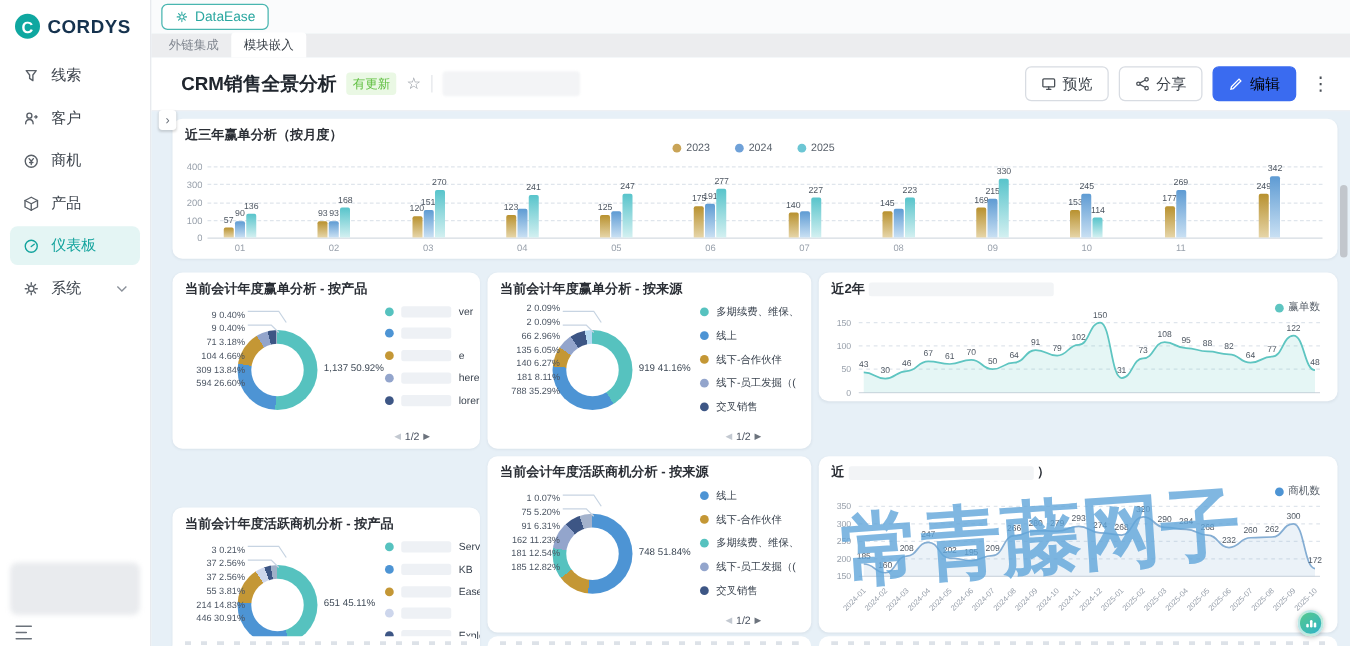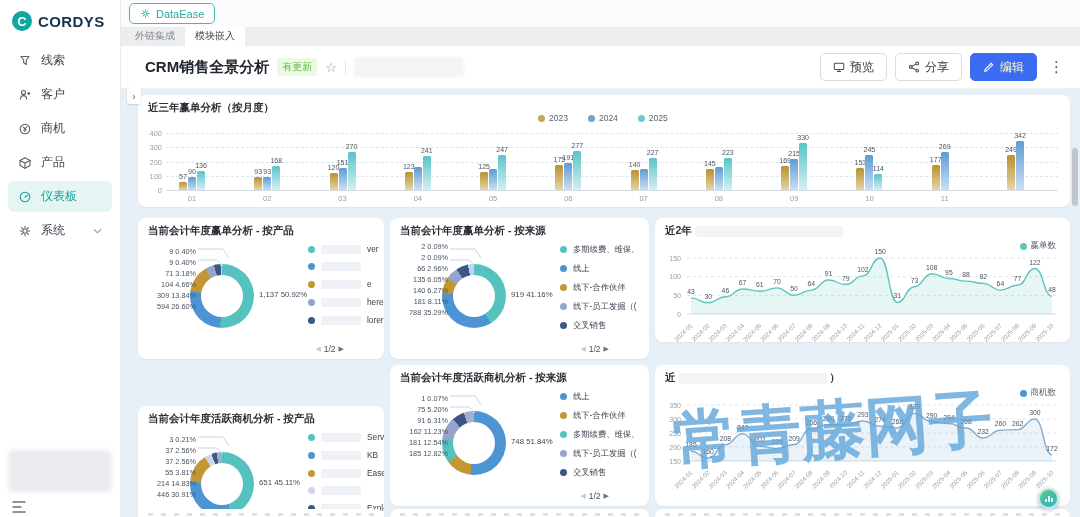--- a/index.html
+++ b/index.html
@@ -31,32 +31,32 @@
   .hdr { height:43px; background:#fff; display:flex; align-items:center; gap:8px; padding:0 12px 0 24px; border-bottom:1px solid #eef0f3; }
   .hdr h1 { font-size:15px; font-weight:bold; color:#20262e; }
   .badge { background:#eaf8e4; color:#5fbf40; font-size:10px; padding:2px 5px; border-radius:3px; }
   .star { color:#8a9099; font-size:13px; cursor:pointer; }
   .vdiv { width:1px; height:14px; background:#e3e6ea; }
   .hredact { width:110px; height:20px; background:#f3f4f6; border-radius:3px; filter:blur(1px); }
   .spacer { flex:1; }
   .hbtn { display:flex; align-items:center; gap:5px; height:28px; padding:0 12px; border:1px solid #d8dce2; border-radius:5px; background:#fff; font-size:12px; color:#383f47; cursor:pointer; }
   .hbtn svg { width:12px; height:12px; }
   .hbtn svg * { stroke:#4a5057; fill:none; stroke-width:1.2; stroke-linecap:round; }
-  .hbtn.primary { background:#3a6bf0; border-color:#3a6bf0; color:#fef9c3; }
+  .hbtn.primary { background:#3a6bf0; border-color:#3a6bf0; color:#000000; }
   .hbtn.primary svg * { stroke:#fff; }
   .kebab { font-size:15px; color:#4a5057; padding:0 4px; cursor:pointer; }
 
   
   .dash { position:absolute; left:0; top:89px; width:959px; height:428px; background:#e7f0f7; }
   .handle { position:absolute; left:6px; top:-1px; width:14px; height:16px; background:#fff; border-radius:3px; box-shadow:0 1px 2px rgba(0,0,0,.15); font-size:10px; color:#6b727b; display:flex; align-items:center; justify-content:center; cursor:pointer; z-index:5; }
   .card { position:absolute; background:#fff; border-radius:8px; box-shadow:0 1px 2px rgba(31,52,72,.06); overflow:hidden; }
   #card-bar   { left:17px;  top:6px;   width:932px; height:112px; }
   #card-d0    { left:17px;  top:129px; width:246px; height:141px; }
   #card-d1    { left:269px; top:129px; width:259px; height:141px; }
-  #card-line0 { left:534px; top:129px; width:415px; height:124px; }
+  #card-line0 { left:534px; top:129px; width:415px; height:103px; }
   #card-d2    { left:17px;  top:276px; width:246px; height:141px;margin-top:41px; }
   #card-d3    { left:269px; top:276px; width:259px; height:141px; }
   #card-line1 { left:534px; top:276px; width:415px; height:141px; }
   .ctitle { position:absolute; left:10px; top:6px; font-size:10.5px; font-weight:bold; color:#2b2f36; white-space:nowrap; }
   .tredact { display:inline-block; width:148px; height:11px; background:#f2f4f6; border-radius:2px; margin:0 3px; vertical-align:middle; }
 
   
   .blegend { position:absolute; left:400px; top:18px; display:flex; gap:20px; font-size:8.5px; color:#5a626c; }
   .blegend-item { display:flex; align-items:center; gap:4px; cursor:pointer; }
   .ldot { width:7px; height:7px; border-radius:50%; flex:none; }

